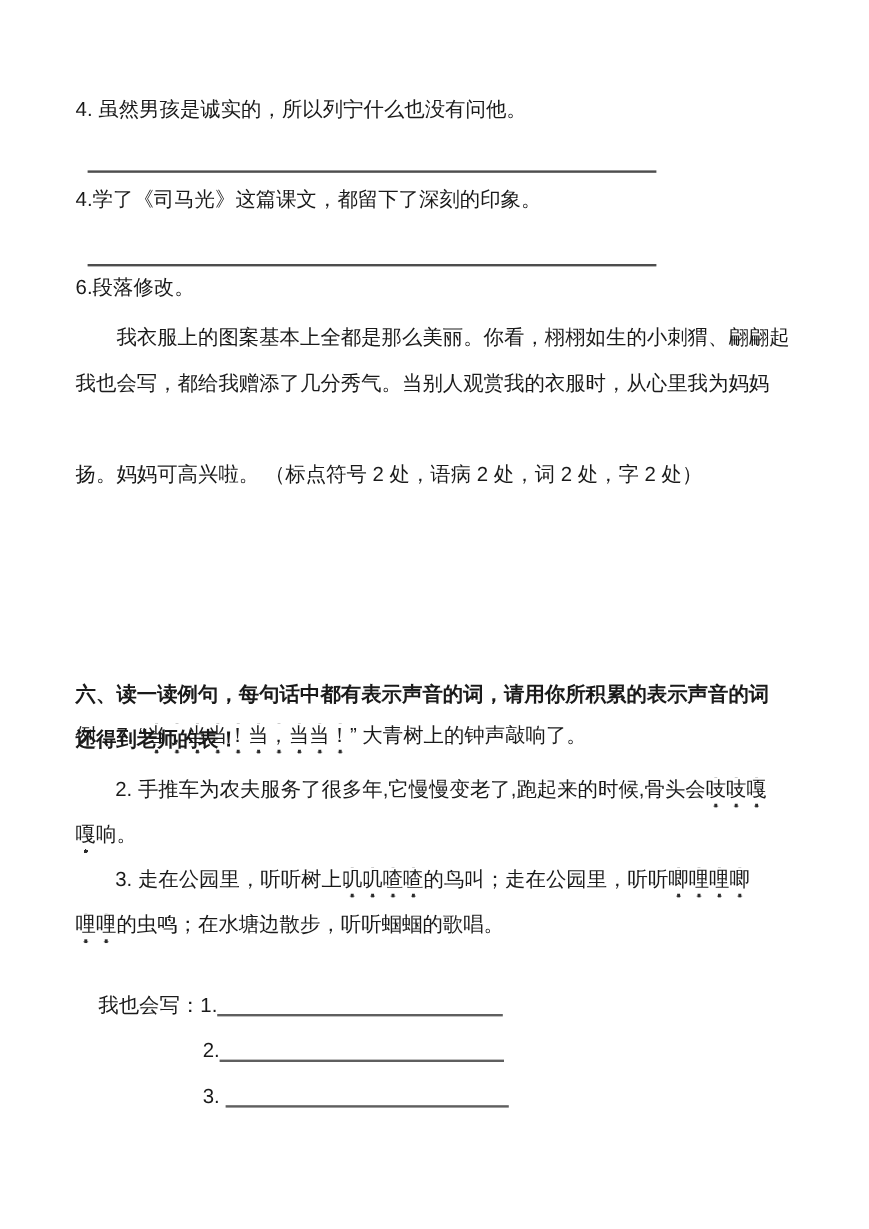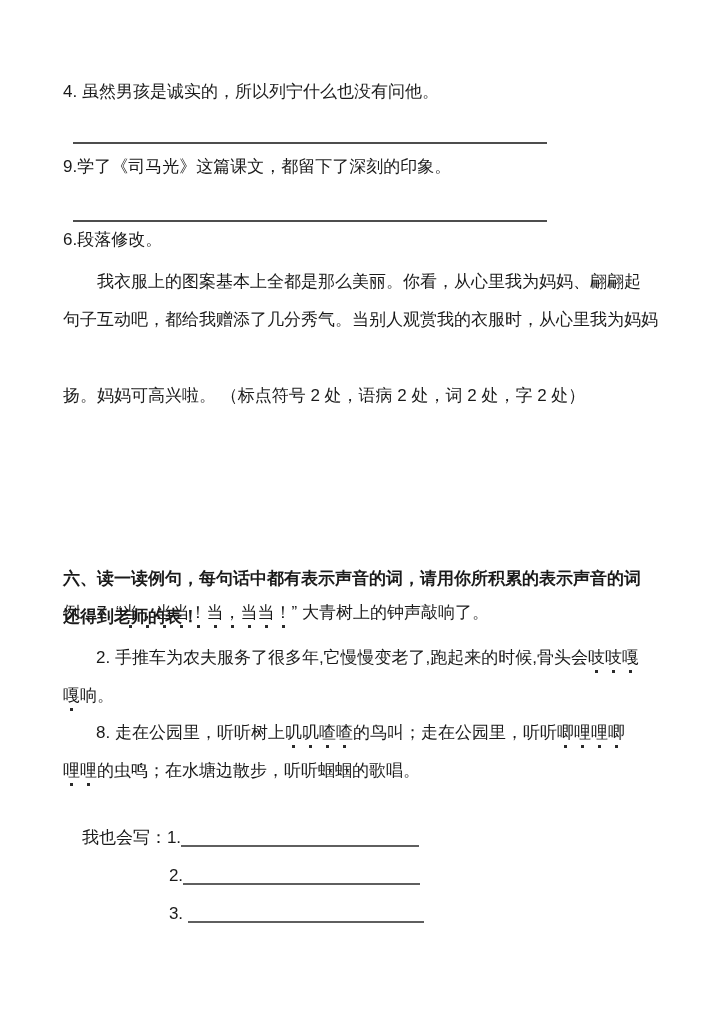--- a/index.html
+++ b/index.html
@@ -43,36 +43,36 @@
     }
   </style>
 </head>
 <body>
 
 <div class="page">
 
   <div class="row" style="top:80px">4. 虽然男孩是诚实的，所以列宁什么也没有问他。</div>
   <div class="rule" style="top:142px"></div>
 
-  <div class="row" style="top:155px">9.学了《司马光》这篇课文，都留下了深刻的印象。</div>
+  <div class="row" style="top:155px">4.学了《司马光》这篇课文，都留下了深刻的印象。</div>
   <div class="rule" style="top:220px"></div>
 
   <div class="row" style="top:228px">6.段落修改。</div>
 
-  <div class="row indent1" style="top:270px">我衣服上的图案基本上全都是那么美丽。你看，从心里我为妈妈、翩翩起</div>
-  <div class="row" style="top:308px">句子互动吧，都给我赠添了几分秀气。当别人观赏我的衣服时，从心里我为妈妈</div>
+  <div class="row indent1" style="top:270px">我衣服上的图案基本上全都是那么美丽。你看，栩栩如生的小刺猬、翩翩起</div>
+  <div class="row" style="top:308px">我也会写，都给我赠添了几分秀气。当别人观赏我的衣服时，从心里我为妈妈</div>
   <div class="row" style="top:384px">扬。妈妈可高兴啦。 （标点符号 2 处，语病 2 处，词 2 处，字 2 处）</div>
 
   <div class="row bold" style="top:531px">六、读一读例句，每句话中都有表示声音的词，请用你所积累的表示声音的词</div>
   <div class="row bold" style="top:569px">还得到老师的表！</div>
 
   <div class="row" style="top:601px"><span>例：7. “</span><span class="emph">当，当当！当，当当！</span><span>” 大青树上的钟声敲响了。</span></div>
   <div class="row indent2" style="top:646px"><span>2. 手推车为农夫服务了很多年,它慢慢变老了,跑起来的时候,骨头会</span><span class="emph">吱吱嘎</span></div>
   <div class="row" style="top:684px"><span class="emph">嘎</span><span>响。</span></div>
-  <div class="row indent2" style="top:721px"><span>8. 走在公园里，听听树上</span><span class="emph">叽叽喳喳</span><span>的鸟叫；走在公园里，听听</span><span class="emph">唧哩哩唧</span></div>
+  <div class="row indent2" style="top:721px"><span>3. 走在公园里，听听树上</span><span class="emph">叽叽喳喳</span><span>的鸟叫；走在公园里，听听</span><span class="emph">唧哩哩唧</span></div>
   <div class="row" style="top:759px"><span class="emph">哩哩</span><span>的虫鸣；在水塘边散步，听听蝈蝈的歌唱。</span></div>
 
   <div class="row" style="top:803px">
     <span>我也会写：</span><span>1.</span><span class="blank" style="width:238px"></span>
   </div>
   <div class="row" style="top:841px;left:150px">
     <span>2.</span><span class="blank" style="width:237px"></span>
   </div>
   <div class="row" style="top:879px;left:150px">
     <span>3. </span><span class="blank" style="width:236px"></span>

